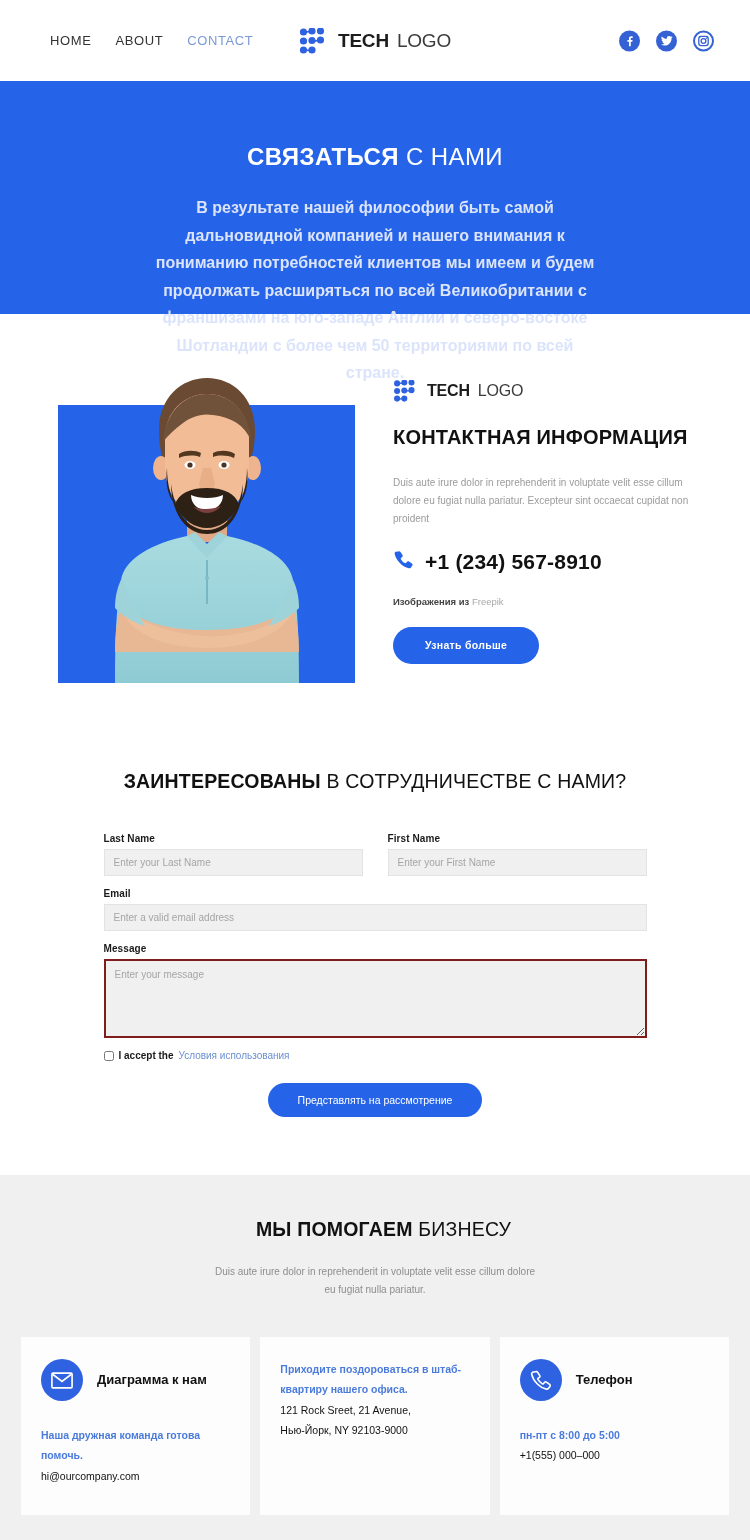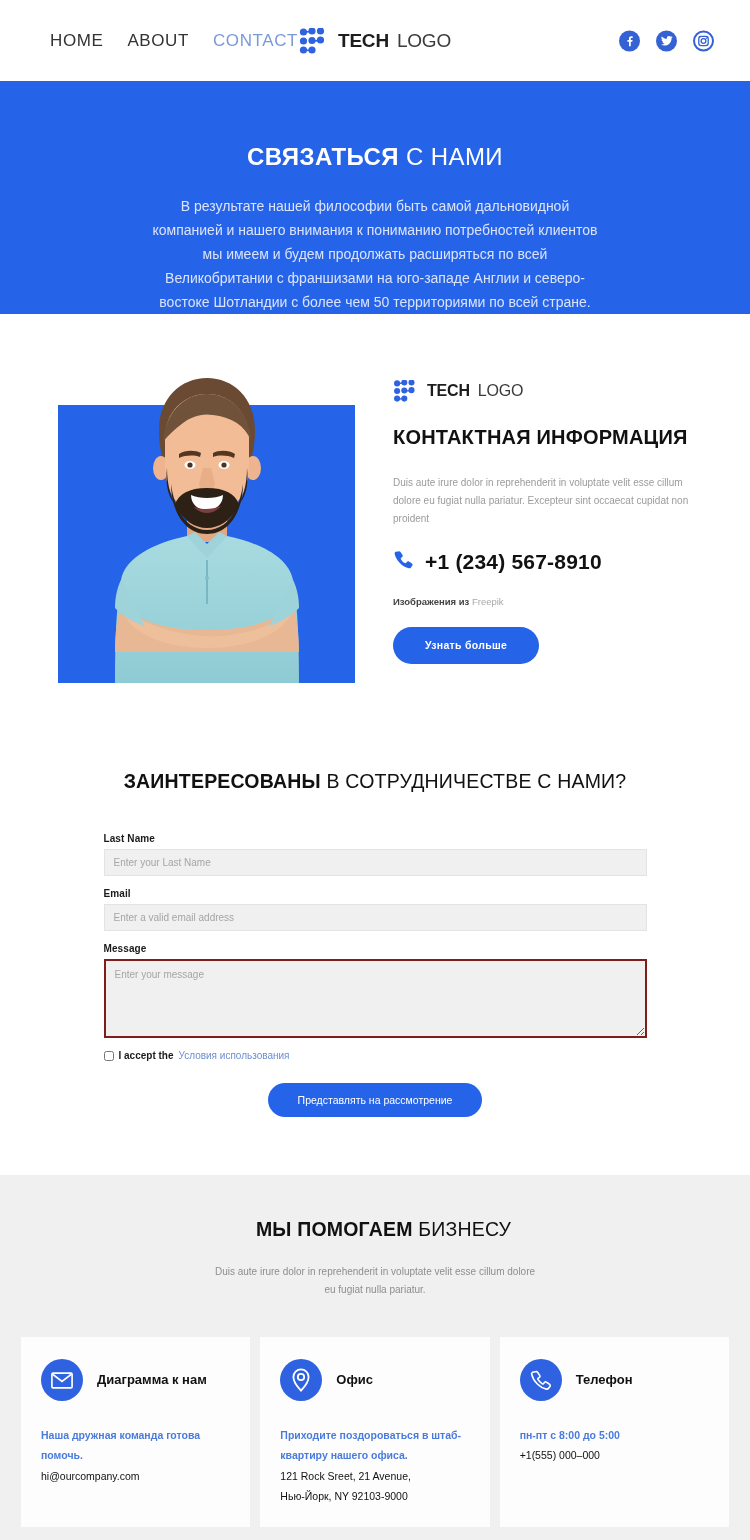--- a/index.html
+++ b/index.html
@@ -19,21 +19,21 @@
     align-items: center;
     position: relative;
   }
   .nav {
     display: flex;
     align-items: center;
     gap: 24px;
     margin-left: 50px;
   }
   .nav-link {
-    font-size: 17px;
+    font-size: 13px;
     letter-spacing: 0.6px;
     color: #333333;
     text-decoration: none;
     font-weight: 400;
     cursor: pointer;
   }
   .nav-link.is-active { color: #7a9ad6; }
 
   .brand {
     position: absolute;
@@ -87,24 +87,24 @@
     font-size: 24px;
     letter-spacing: 0.4px;
     color: #ffffff;
     margin-bottom: 23px;
   }
   .hero-title .strong { font-weight: 700; }
   .hero-title .light { font-weight: 300; }
   .hero-sub {
     width: 450px;
     margin: 16px auto;
-    font-size: 14px;
+    font-size: 16px;
     line-height: 1.72;
     color: #dbe4fb;
-    font-weight: 400;
+    font-weight: 700;
   }
 
   
   .contact {
     background: #ffffff;
     padding: 38px 0 42px;
     display: flex;
     align-items: flex-start;
   }
   .contact-photo-wrap {
@@ -486,20 +486,24 @@
   <h2 class="form-heading">
     <span class="strong">ЗАИНТЕРЕСОВАНЫ</span><span class="light"> В СОТРУДНИЧЕСТВЕ С НАМИ?</span>
   </h2>
 
   <form class="form-wrap">
     <div class="form-row">
       <div class="field">
         <label class="field-label">Last Name</label>
         <input class="field-input" type="text" placeholder="Enter your Last Name" style="">
       </div>
+      <div class="field">
+        <label class="field-label">First Name</label>
+        <input class="field-input" type="text" placeholder="Enter your First Name" style="">
+      </div>
     </div>
 
     <div class="form-row">
       <div class="field">
         <label class="field-label">Email</label>
         <input class="field-input" type="text" placeholder="Enter a valid email address" style="">
       </div>
     </div>
 
     <div class="field full">
@@ -535,29 +539,20 @@
             <path d="M1.8 2.2L12 10 22.2 2.2" fill="none" stroke="#ffffff" stroke-width="1.8"></path>
           </svg>
         </div>
         <div class="card-title">Диаграмма к нам</div>
       </div>
       <div class="card-line accent">Наша дружная команда готова помочь.</div>
       <div class="card-line">hi@ourcompany.com</div>
     </div>
 
     <div class="card">
-      <div class="card-head">
-        <div class="card-icon">
-          <svg width="20" height="24" viewBox="0 0 20 24">
-            <path d="M10 1.4c-4.2 0-7.6 3.4-7.6 7.6 0 5.6 7.6 13.6 7.6 13.6s7.6-8 7.6-13.6c0-4.2-3.4-7.6-7.6-7.6z" fill="none" stroke="#ffffff" stroke-width="1.8"></path>
-            <circle cx="10" cy="9" r="3.2" fill="none" stroke="#ffffff" stroke-width="1.8"></circle>
-          </svg>
-        </div>
-        <div class="card-title">Офис</div>
-      </div>
       <div class="card-line accent">Приходите поздороваться в штаб-квартиру нашего офиса.</div>
       <div class="card-line">121 Rock Sreet, 21 Avenue,</div>
       <div class="card-line">Нью-Йорк, NY 92103-9000</div>
     </div>
 
     <div class="card">
       <div class="card-head">
         <div class="card-icon">
           <svg width="21" height="21" viewBox="0 0 22 22">
             <path d="M5.6 1.9c.7-.5 1.8-.3 2.3.5l2.2 3.2c.5.7.3 1.6-.3 2.1l-1.3 1.1c-.3.3-.4.7-.2 1.1a13 13 0 0 0 4.6 4.6c.4.2.8.1 1.1-.2l1.1-1.3c.5-.6 1.4-.8 2.1-.3l3.2 2.2c.8.5 1 1.6.5 2.3l-1.5 2c-.5.7-1.4 1-2.2.8C10.3 18.6 3.3 11.6 1.8 4.6c-.2-.8.1-1.7.8-2.2z" fill="none" stroke="#ffffff" stroke-width="1.7"></path>

